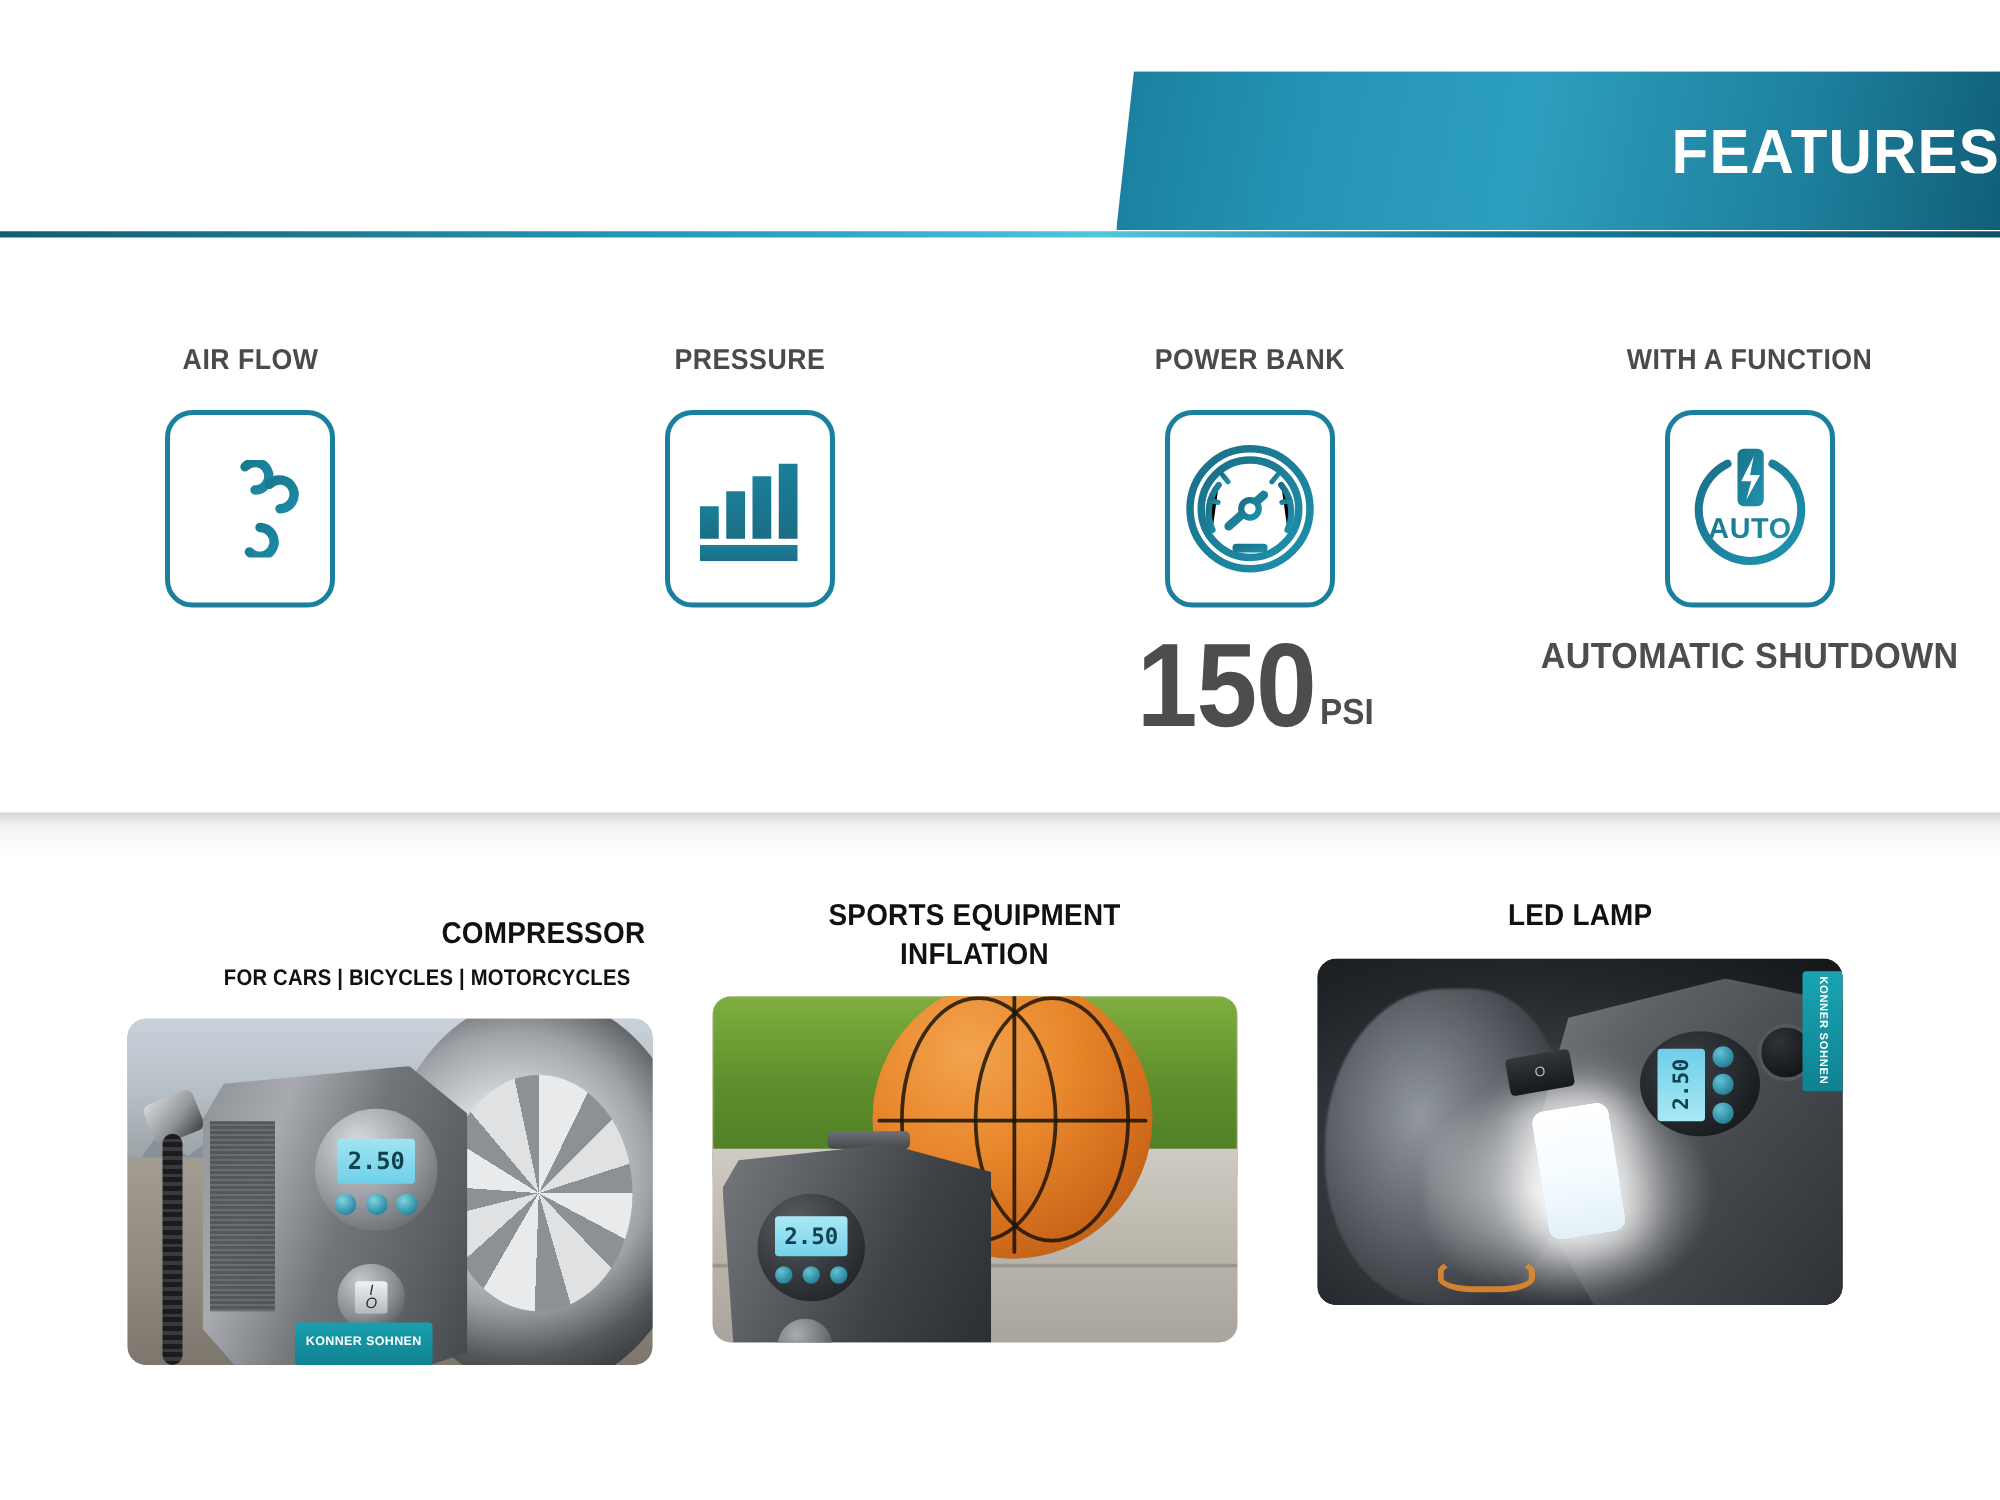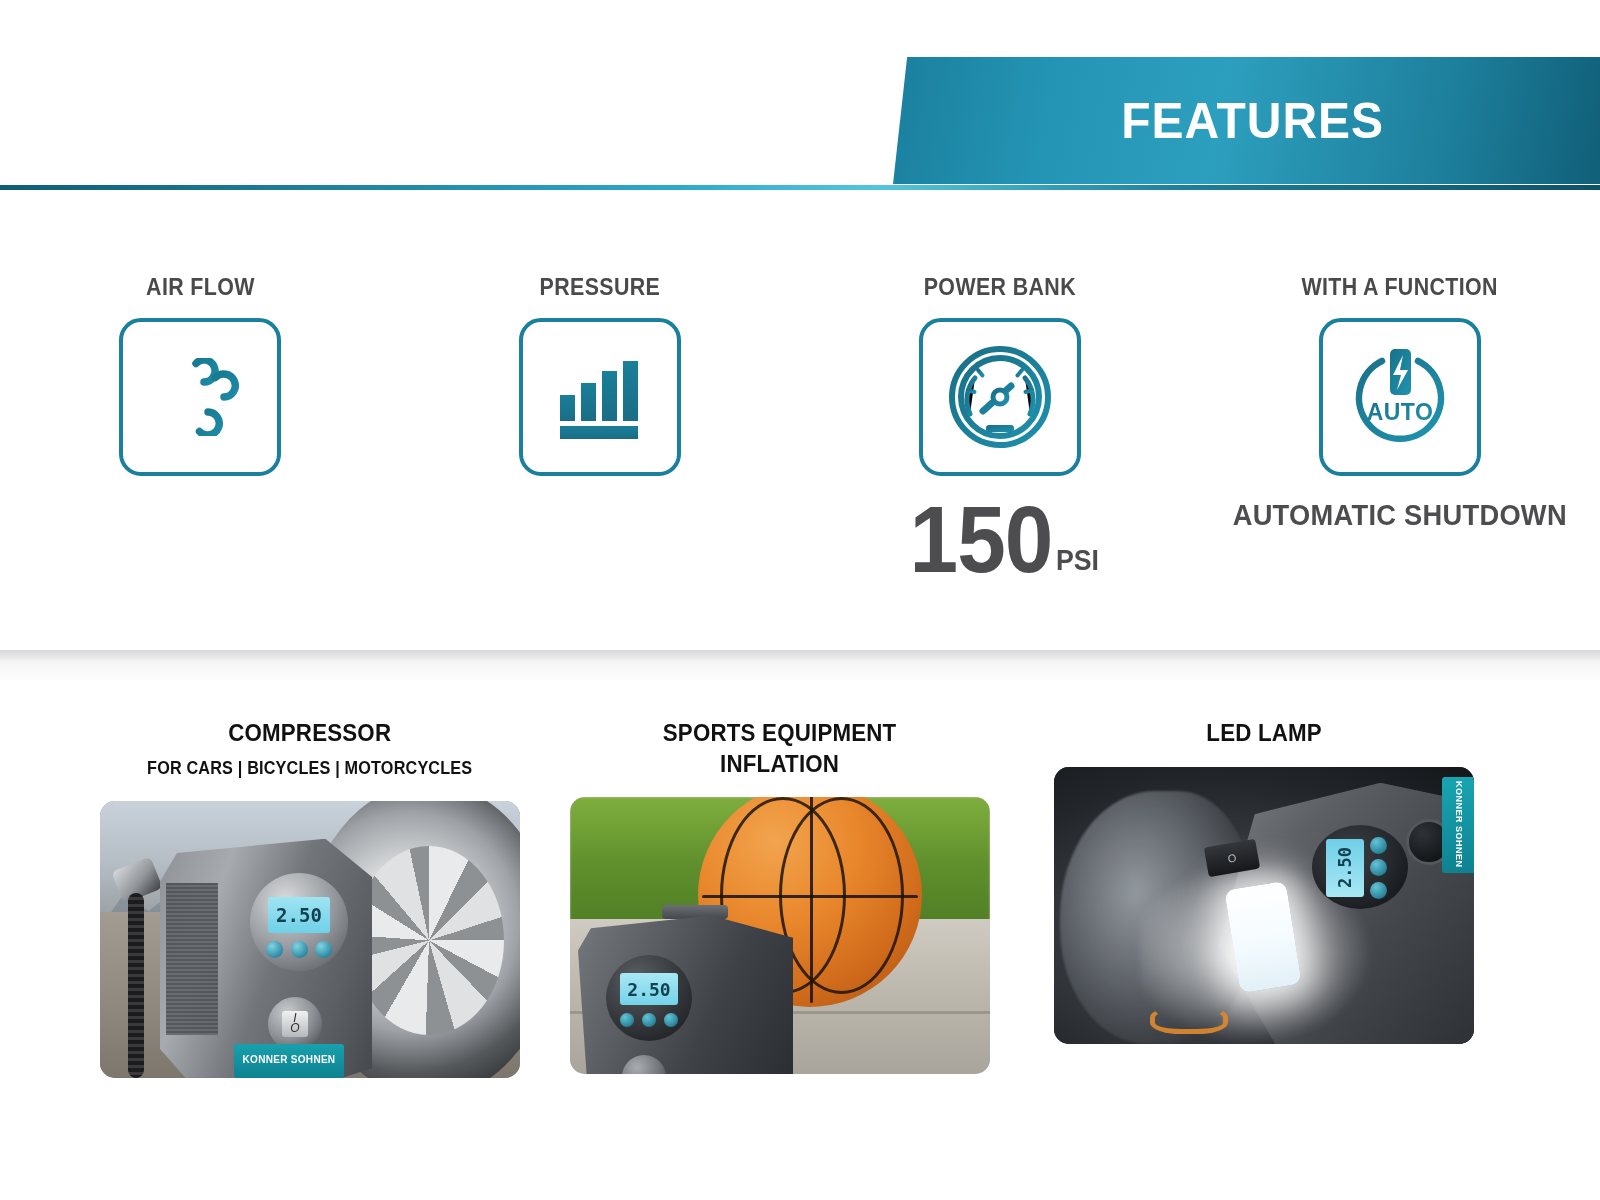--- a/index.html
+++ b/index.html
@@ -21,21 +21,21 @@
   }
   .model {
     font-size: 47px; font-weight: bold; color: #4a4a4c;
     letter-spacing: 0.5px; margin-top: 11px; white-space: nowrap;
     transform: scaleX(0.95); transform-origin: left center;
   }
   .banner {
     position: absolute; top: 57px; left: 893px; width: 707px; height: 127px;
     background: linear-gradient(100deg,#1b7f9e 0%, #2494b4 22%, #2d9fbe 46%, #1d7f9c 78%, #115f78 100%);
     clip-path: polygon(2.0% 0%, 100% 0%, 100% 100%, 0.0% 100%);
-    display: flex; align-items: center; justify-content: center;
+    display: flex; align-items: center; justify-content: flex-end;
     box-shadow: 0 1px 2px rgba(0,0,0,0.10);
   }
   .banner-title {
     color: #ffffff; font-size: 50px; font-weight: bold; letter-spacing: 1px;
     transform: scaleX(0.96) translateX(6px);
   }
   .header-rule {
     position: absolute; left: 0; top: 185px; width: 1600px; height: 5px;
     background: linear-gradient(90deg,#0f5d75 0%, #2fa8c6 42%, #53c6dd 55%, #1b7f9e 74%, #0d5269 100%);
   }
@@ -45,21 +45,21 @@
     position: relative; width: 1600px; height: 460px;
     display: flex; align-items: flex-start; padding-top: 85px;
   }
   .spec { flex: 1; display: flex; flex-direction: column; align-items: center; }
   .spec-label {
     font-size: 23px; font-weight: bold; color: #4a4a4c; letter-spacing: 0.4px;
     white-space: nowrap; transform: scaleX(0.93);
     text-align: center; line-height: 1.1;
   }
   .spec-icon {
-    width: 162px; height: 158px; margin-top: 18px;
+    width: 136px; height: 158px; margin-top: 28px;
     border: 4px solid #1b7f9e; border-radius: 22px;
     display: flex; align-items: center; justify-content: center;
   }
   .spec-value {
     margin-top: 22px; display: flex; align-items: flex-end; justify-content: center;
     color: #4d4d4f; white-space: nowrap;
   }
   .spec-num {
     font-size: 95px; font-weight: bold; line-height: 0.88;
     letter-spacing: -1px; transform: scaleX(0.92); transform-origin: right bottom;
@@ -326,21 +326,21 @@
       </div>
       <div class="spec-caption">AUTOMATIC
 SHUTDOWN</div>
     </div>
   </div>
 
   <div class="divider"></div>
 
   <div class="gallery">
 
-    <div class="card" style="left:98px; top:18px; width:424px;">
+    <div class="card" style="left:98px; top:32px; width:424px;align-items:flex-end;">
       <div class="card-title">COMPRESSOR</div>
       <div class="card-sub">FOR CARS | BICYCLES | MOTORCYCLES</div>
       <div class="photo p1" style="margin-top:22px;">
         <div class="sky"></div>
           <div class="mtn"></div>
           <div class="ground"></div>
         <div class="wheel"></div>
         <div class="hose">
           <div class="chuck"></div>
             <div class="tube"></div>

